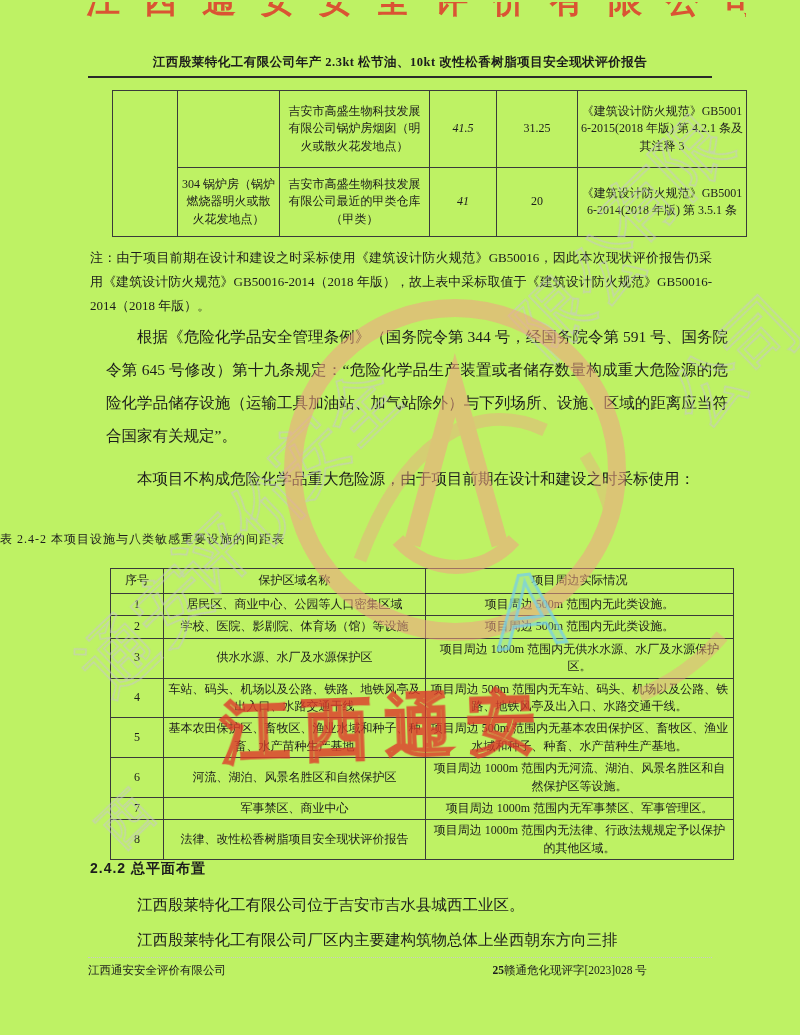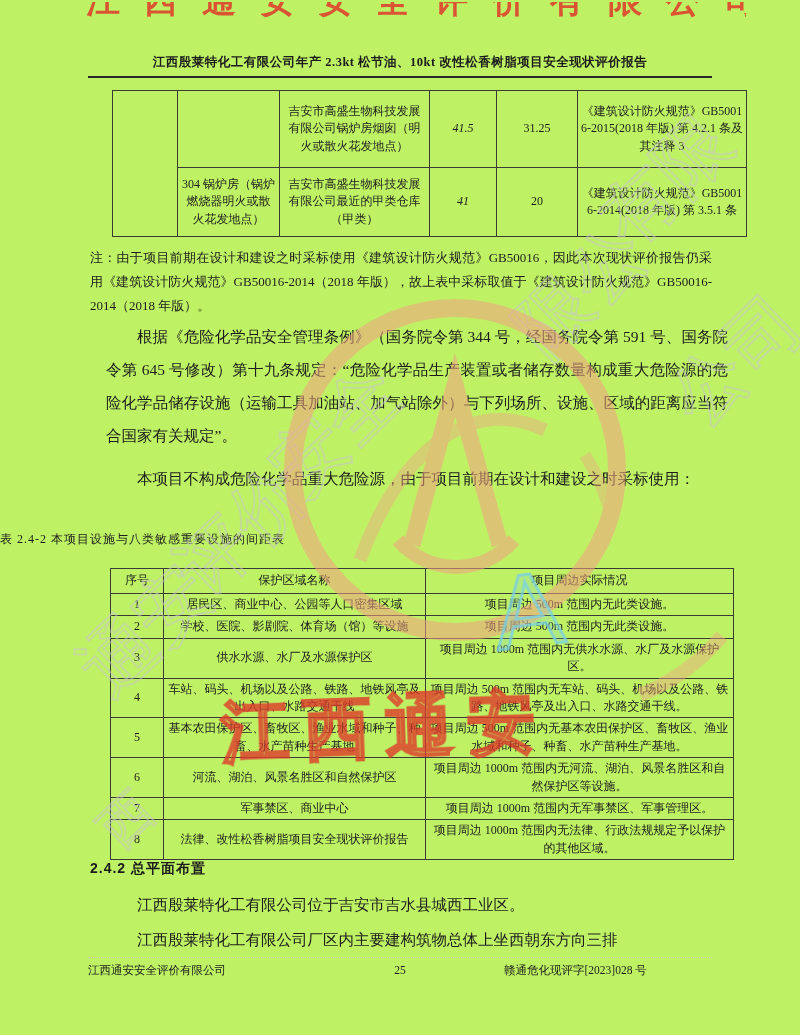--- a/index.html
+++ b/index.html
@@ -31,21 +31,21 @@
   .dt-c1{width:46px;} .dt-c2{width:255px;} .dt-c3{width:301px;}
   .dist-table .hrow td{font-weight:400;height:20px;}
   
   .sec-h{position:absolute;top:860px;left:90px;font-size:14px;font-weight:bold;
          font-family:"Liberation Sans","DejaVu Sans",sans-serif;letter-spacing:1px;}
   .p-loc{top:888px;} .p-layout{top:923px;}
   
   .foot-rule{position:absolute;top:957px;left:88px;width:624px;border-top:1px dotted #c9c9c9;}
   .footer{position:absolute;top:963px;left:88px;width:624px;font-size:11.5px;
           display:flex;justify-content:space-between;align-items:baseline;}
-  .footer .fc{flex:1;} .footer .fp{flex:1;text-align:center;} .footer .fn{flex:1;text-align:left;}
+  .footer .fc{flex:1;} .footer .fp{flex:1;text-align:right;font-weight:bold;} .footer .fn{flex:1;text-align:left;}
   
   .wm{position:absolute;inset:0;z-index:2;pointer-events:none;}
   .wm-top{position:absolute;top:2px;left:86px;width:660px;height:16px;overflow:hidden;opacity:.85;}
   .wm-top span{display:block;margin-top:-24px;font-size:34px;font-weight:bold;color:#df392b;
                letter-spacing:24px;white-space:nowrap;font-family:"Liberation Sans",sans-serif;}
 </style>
 </head>
 <body>
 
 <div class="page">

